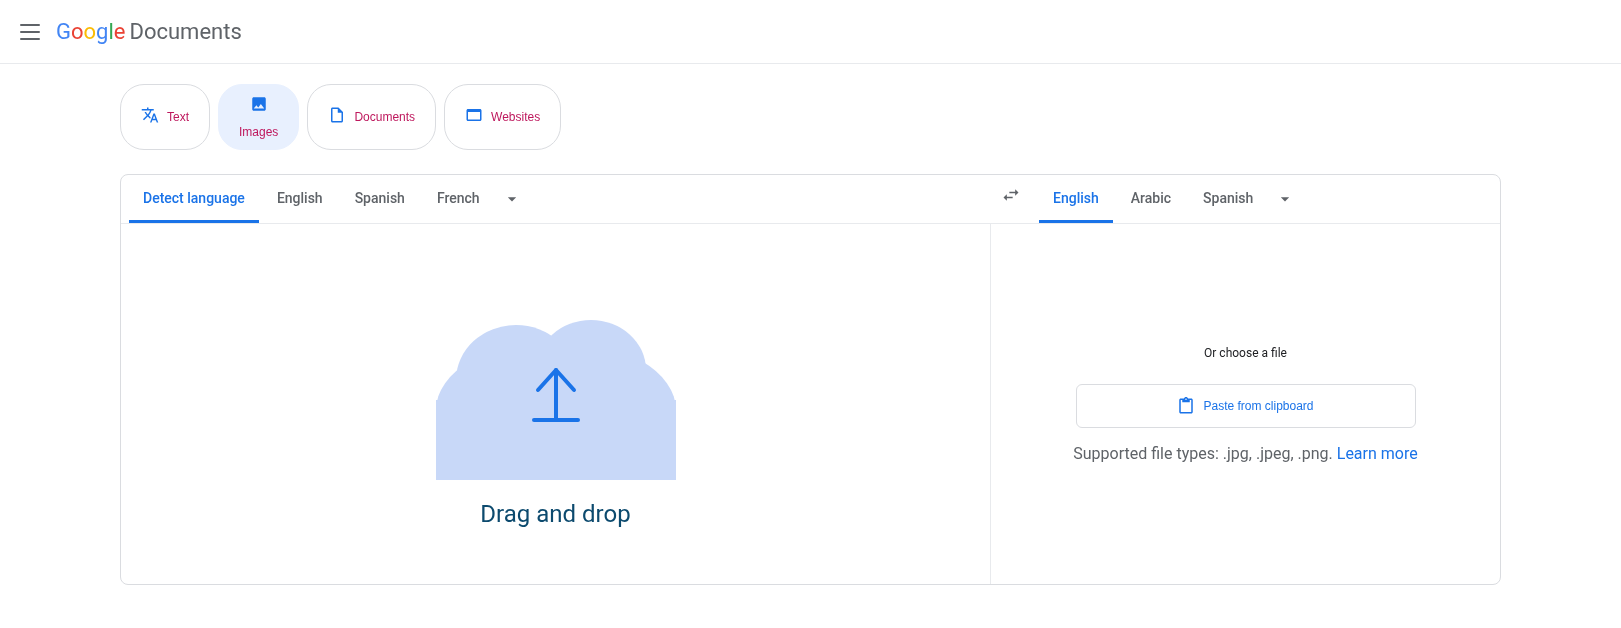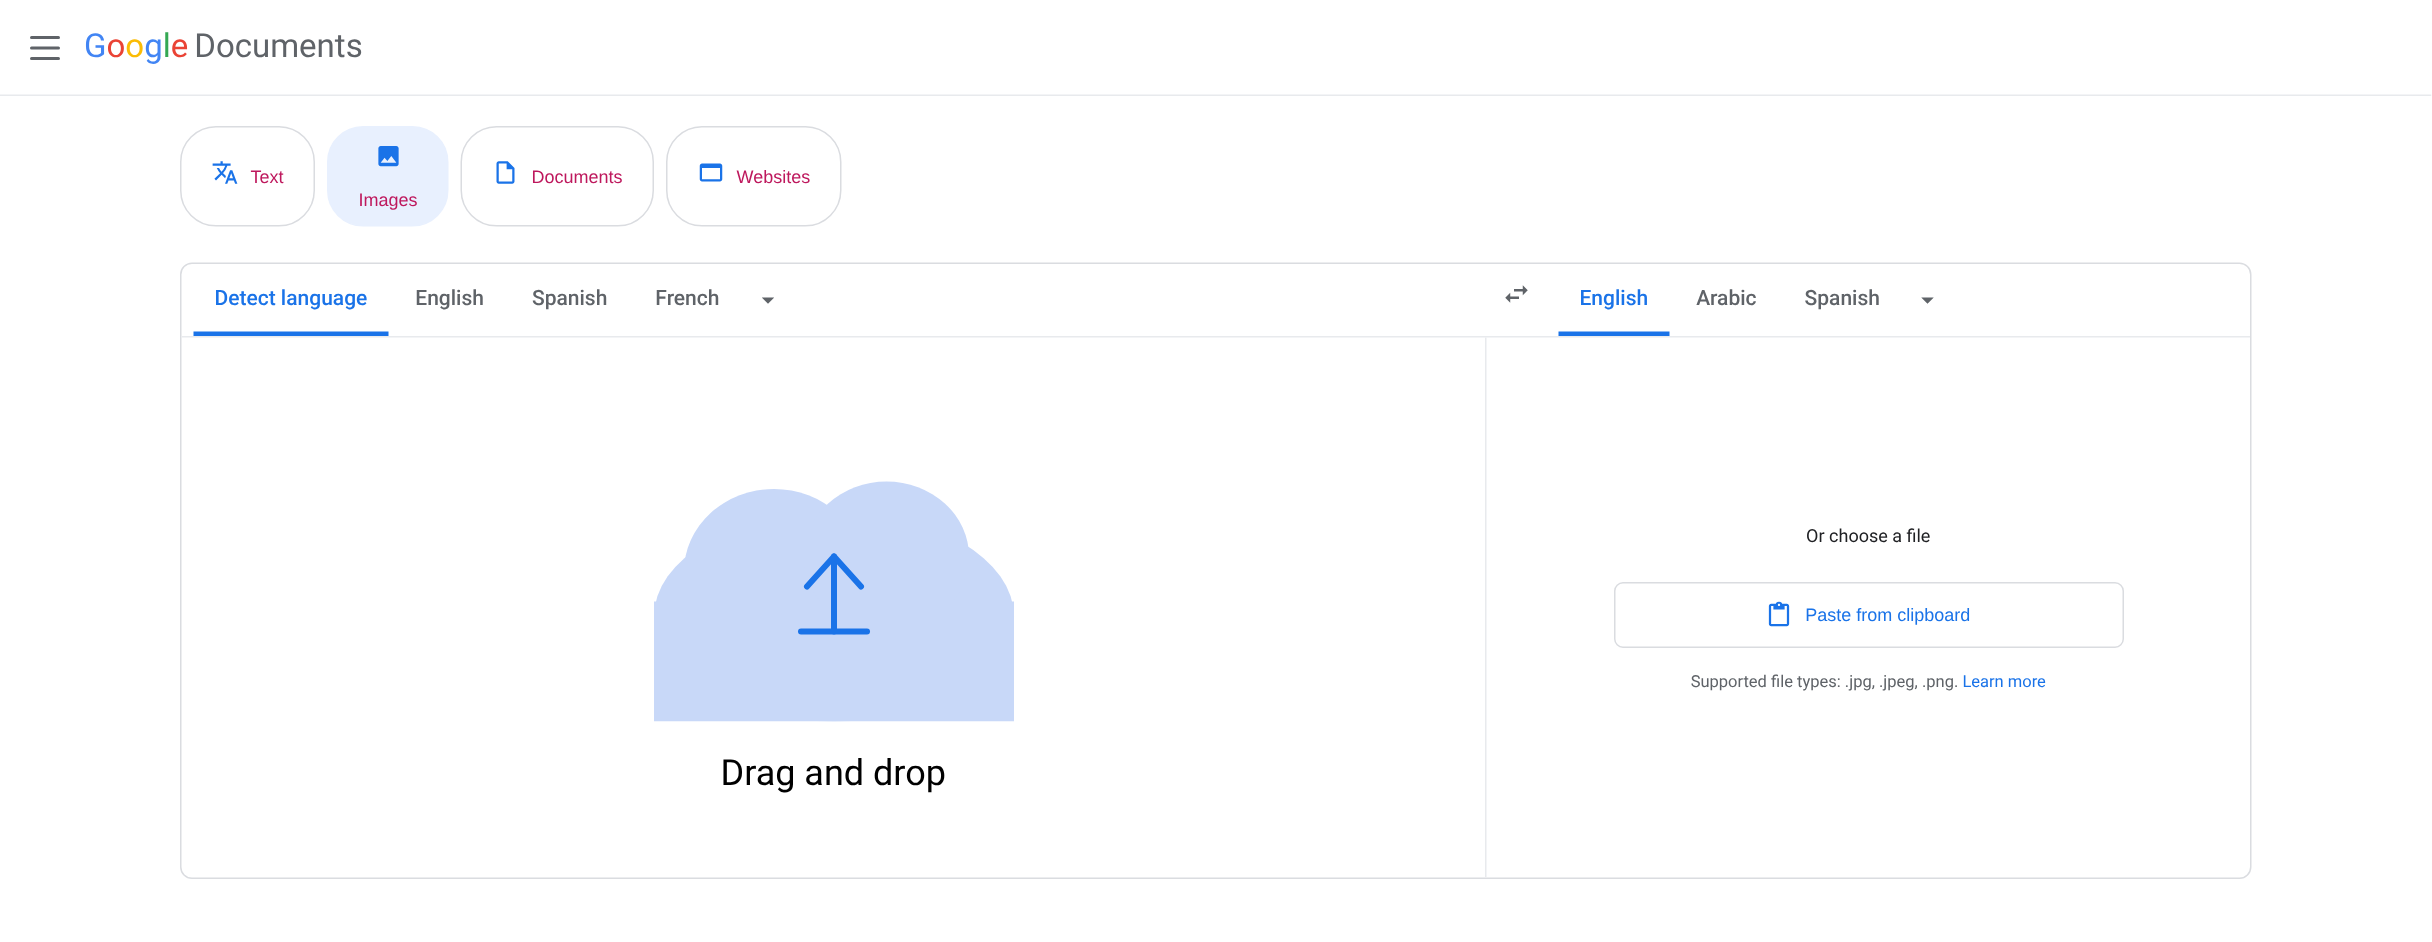--- a/index.html
+++ b/index.html
@@ -173,21 +173,21 @@
     }
 
     
     .cloud-upload {
       width: 280px;
       height: 200px;
     }
 
     .drag-drop-text {
       font-size: 24px;
-      color: #000000;
+      color: #0c4a6e;
       font-weight: 400;
     }
 
     
     .right-panel {
       flex: 1;
       display: flex;
       flex-direction: column;
       align-items: center;
       justify-content: center;
@@ -226,21 +226,21 @@
       font-weight: 500;
       cursor: pointer;
       display: flex;
       align-items: center;
       justify-content: center;
       gap: 8px;
       transition: background 0.15s;
     }
 
     .supported-text {
-      font-size: 11px;
+      font-size: 16px;
       color: #5f6368;
       margin-top: 0;
       text-align: center;
     }
     .learn-more-link {
       color: #1a73e8;
       text-decoration: none;
       cursor: pointer;
     }
   </style>

